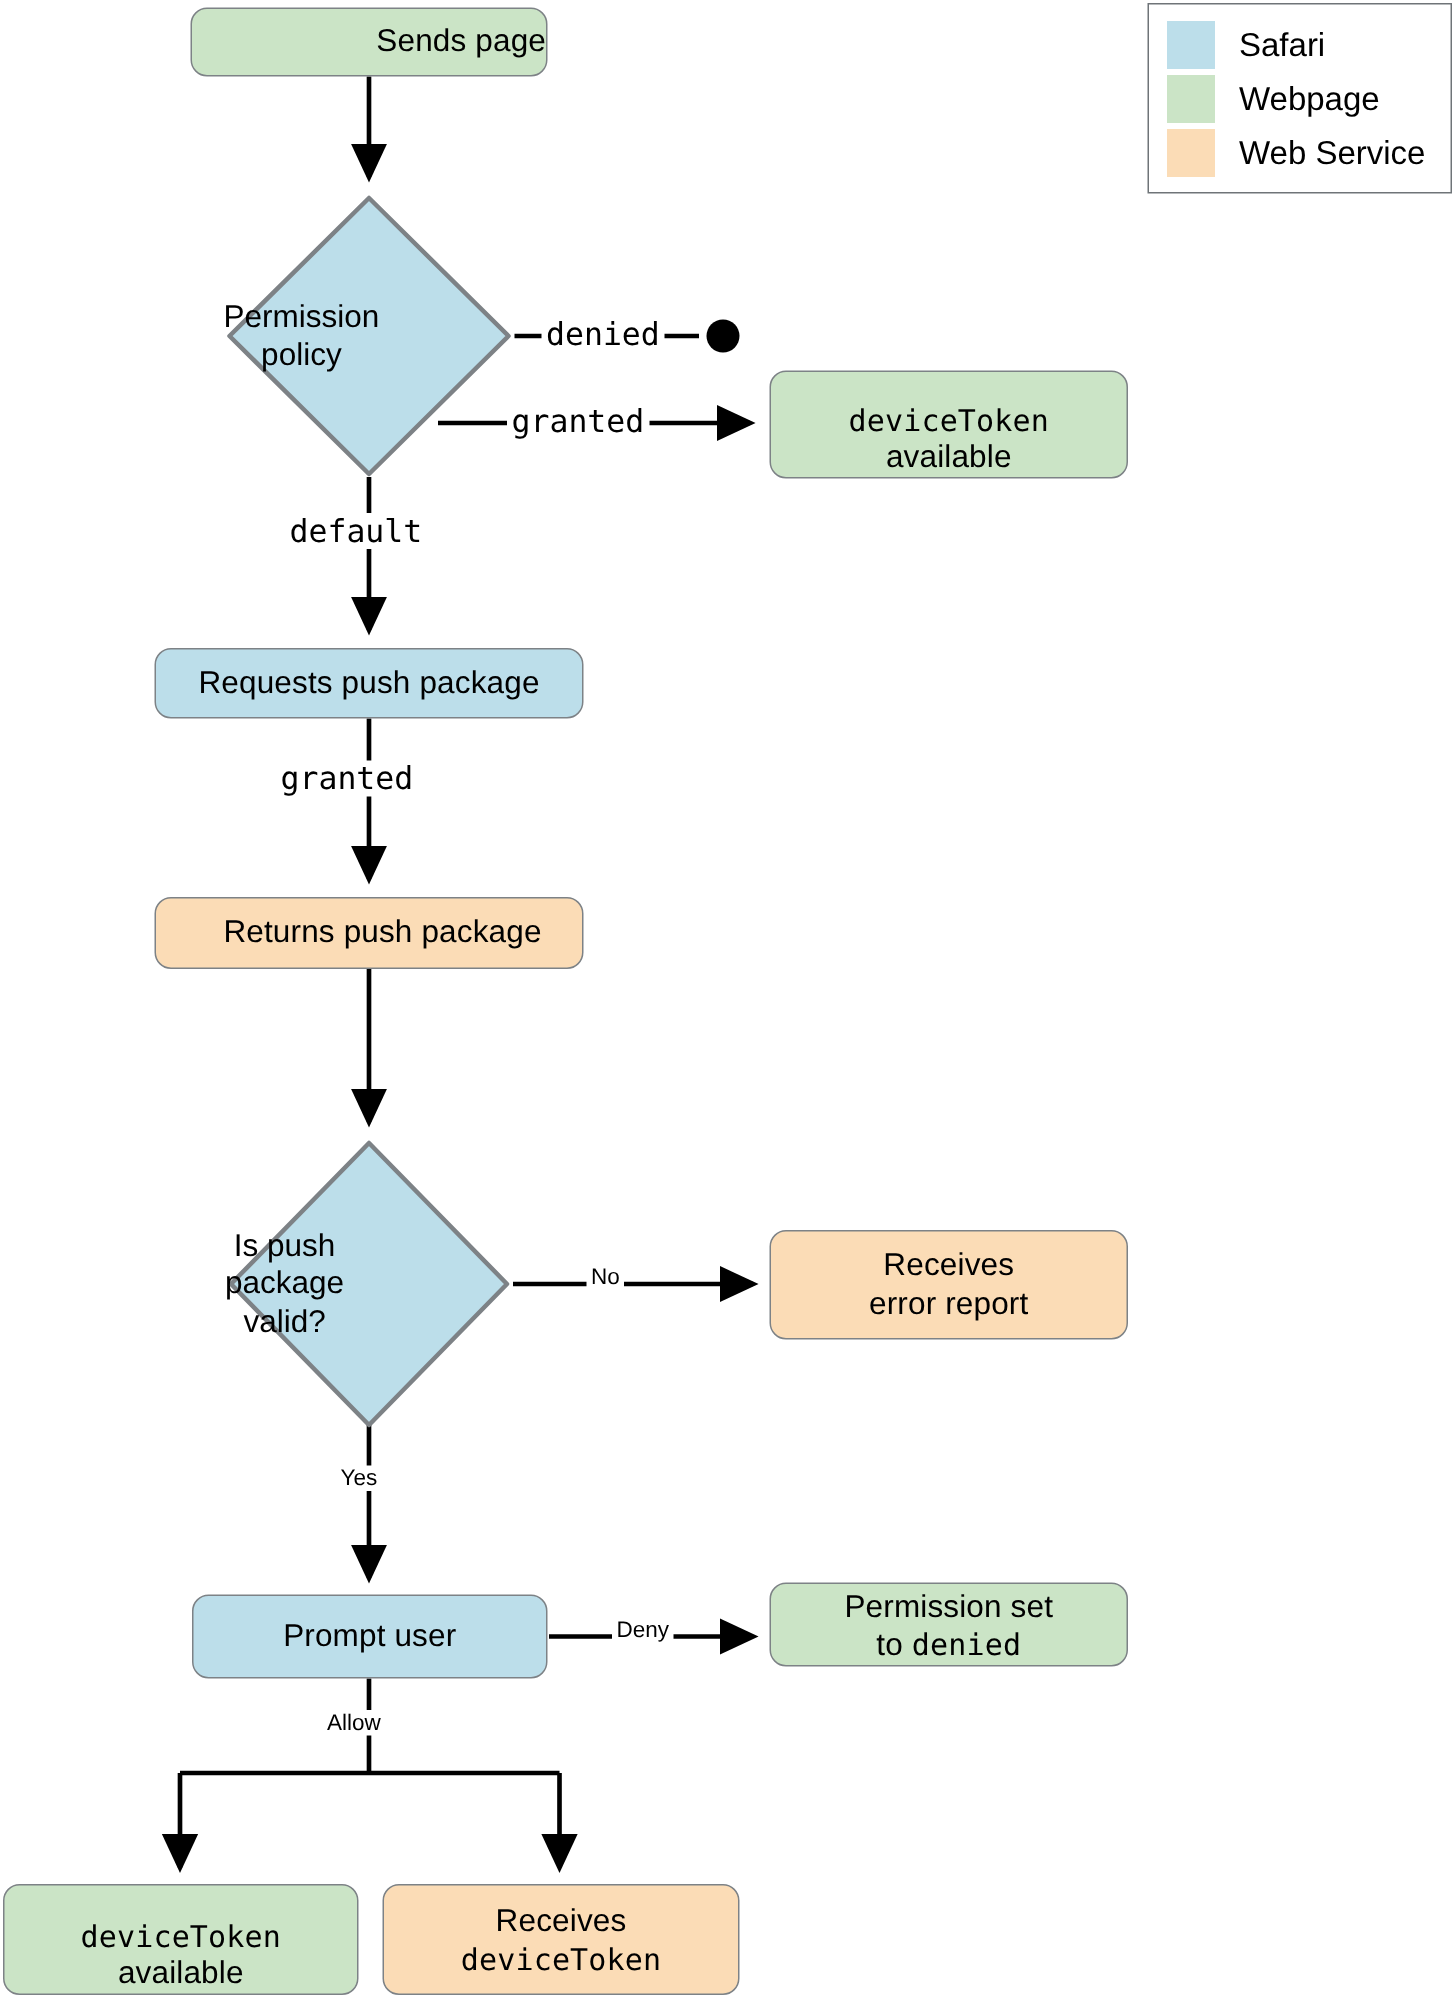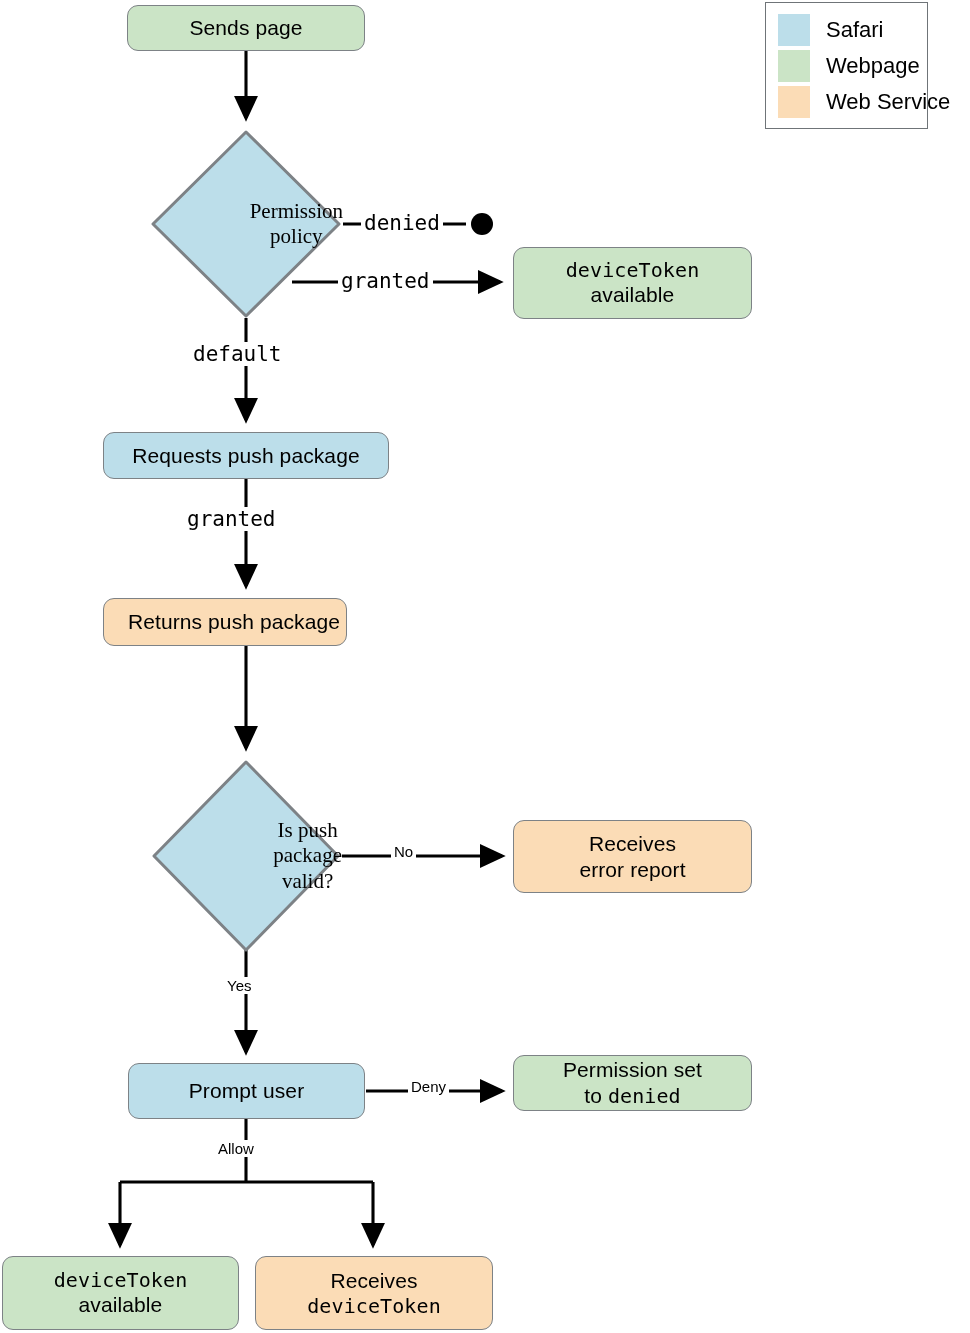--- a/index.html
+++ b/index.html
@@ -31,31 +31,30 @@
     display: flex;
     align-items: center;
     justify-content: center;
     text-align: center;
     color: #000;
     font-size: 21px;
     line-height: 1.22;
     letter-spacing: 0.1px;
   }
   .node.safari   { background: #bcdeea; }
-  .node.webpage  { background: #cbe4c6; }
+  .node.webpage  { background: #cbe4c6; justify-content: flex-end; }
   .node.service  { background: #fbdcb6; }
 
   .mono { font-family: "DejaVu Sans Mono", "Liberation Mono", monospace; font-size: 20px; }
 
   .diamond {
     position: absolute;
     display: flex;
     align-items: center;
-    justify-content: flex-end;
-    font-family: Liberation Serif, serif;
+    justify-content: flex-start;
   }
   .diamond .dshape {
     position: absolute;
     left: 0; top: 0;
     width: 100%; height: 100%;
   }
   .diamond .dlabel {
     position: relative;
     text-align: center;
     font-size: 21px;
@@ -168,21 +167,21 @@
 
   <div class="node webpage" style="left:513px; top:247px; width:239px; height:72px; flex-direction:column;">
     <span class="mono">deviceToken</span>
     <span>available</span>
   </div>
 
   <div class="node safari" style="left:103px; top:432px; width:286px; height:47px;">
     <span>Requests push package</span>
   </div>
 
-  <div class="node service" style="left:103px; top:598px; width:244px; height:48px;padding-left:18px;">
+  <div class="node service" style="left:103px; top:598px; width:286px; height:48px;padding-left:18px;">
     <span>Returns push package</span>
   </div>
 
   <div class="node service" style="left:513px; top:820px; width:239px; height:73px; flex-direction:column;">
     <span>Receives</span>
     <span>error report</span>
   </div>
 
   <div class="node safari" style="left:128px; top:1063px; width:237px; height:56px;text-align:right;">
     <span>Prompt user</span>
@@ -214,21 +213,21 @@
   <div class="edge-label code" style="left:184px; top:507px;">granted</div>
 
   <div class="edge-label sans" style="left:391px; top:843px;">No</div>
 
   <div class="edge-label sans" style="left:224px; top:977px;">Yes</div>
 
   <div class="edge-label sans" style="left:408px; top:1078px;">Deny</div>
 
   <div class="edge-label sans" style="left:215px; top:1140px;">Allow</div>
 
-  <div id="legend" style="left:765px; top:2px; width:163px; height:127px;">
+  <div id="legend" style="left:765px; top:2px; width:203px; height:127px;">
     <div class="legend-row">
       <div class="legend-swatch safari"></div>
       <div class="legend-text">Safari</div>
     </div>
     <div class="legend-row">
       <div class="legend-swatch webpage"></div>
       <div class="legend-text">Webpage</div>
     </div>
     <div class="legend-row">
       <div class="legend-swatch service"></div>

